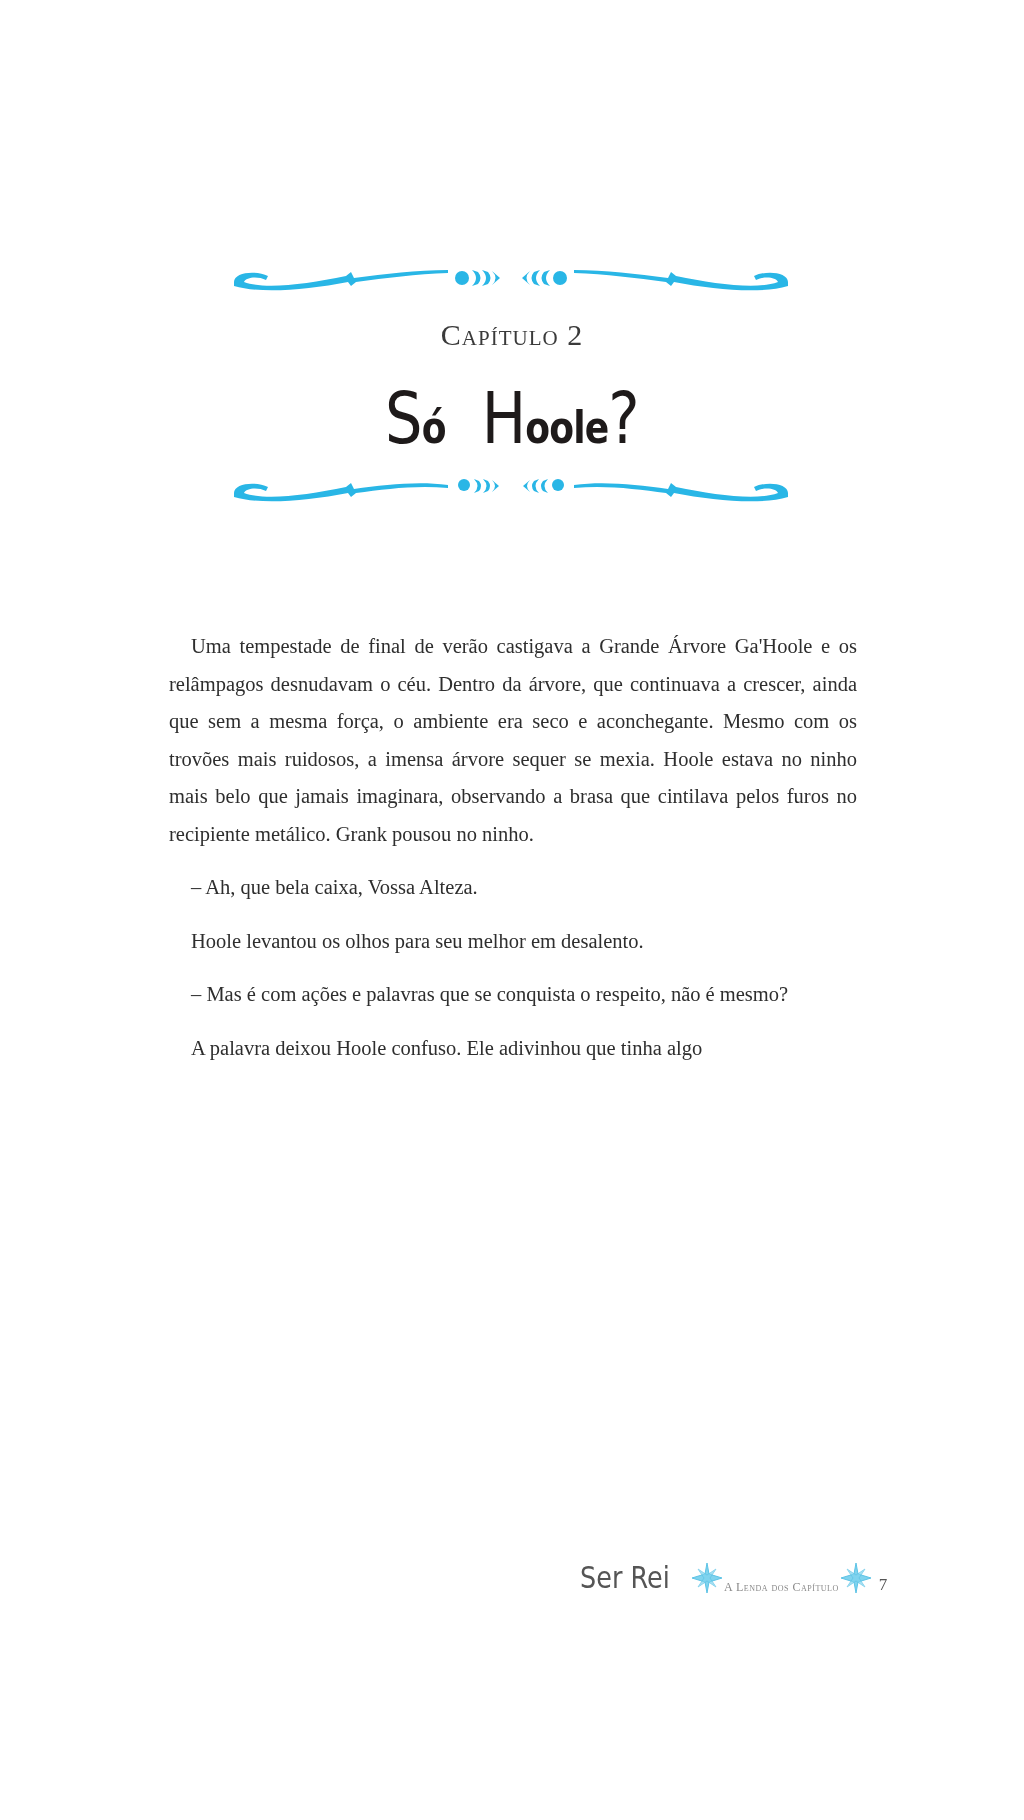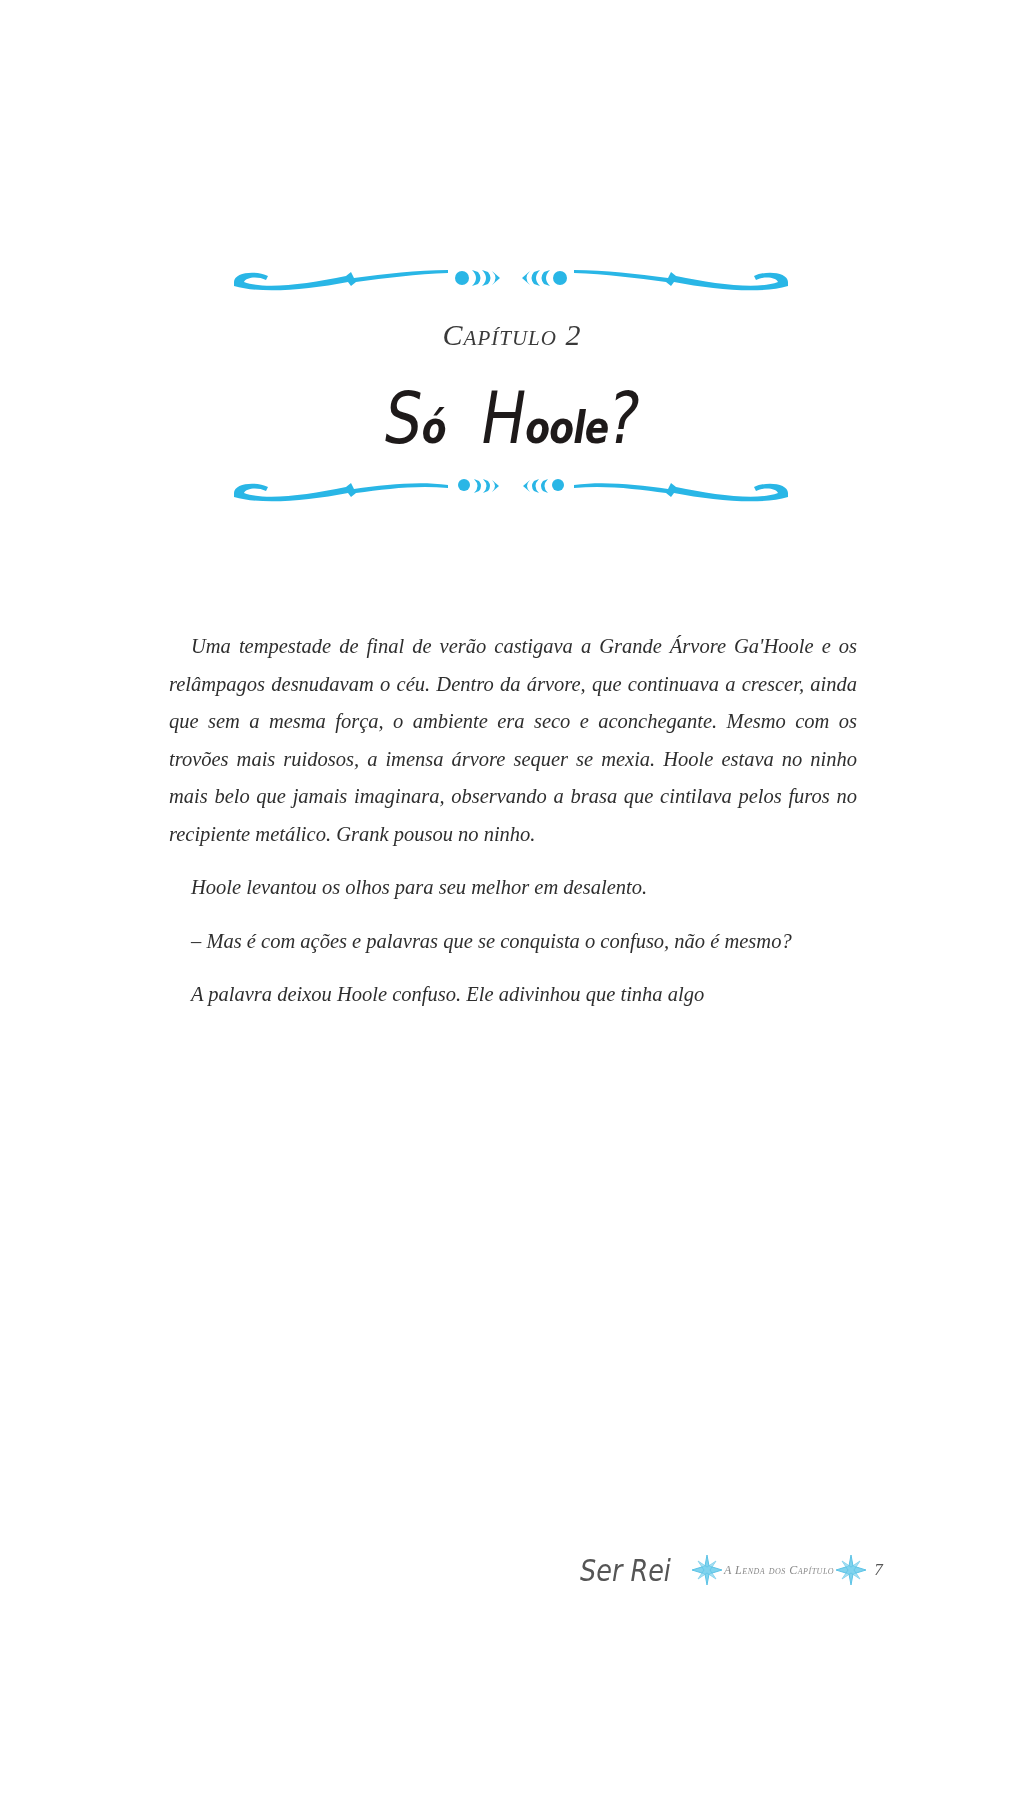--- a/index.html
+++ b/index.html
@@ -14,21 +14,20 @@
       overflow: hidden;
       font-family: "Liberation Serif", "DejaVu Serif", serif;
       color: #2a2a2a;
     }
     .page {
       position: absolute;
       left: 0; top: 0;
       width: 996px;
       height: 1820px;
       background: #ffffff;
-      font-style: italic;
     }
     .ornament {
       position: absolute;
       left: 226px;
       width: 570px;
       height: 40px;
     }
     .ornament svg { width: 100%; height: 100%; display: block; }
     .ornament-top { top: 258px; }
     .ornament-bottom { top: 465px; }
@@ -76,21 +75,21 @@
       margin: 16px;
       text-indent: 22px;
     }
 
     .footer {
       position: absolute;
       top: 1545px;
       left: 580px;
       height: 50px;
       display: flex;
-      align-items: center;
+      align-items: flex-end;
       color: #555;
     }
     .footer .book-title {
       font-family: "DejaVu Sans", "Liberation Sans", sans-serif;
       font-size: 30px;
       color: #555;
       transform: scaleX(0.85);
       transform-origin: left center;
       width: 110px;
       white-space: nowrap;
@@ -155,22 +154,23 @@
         <path d="M266 15 q 6 6 0 12 l 7 -6 z"></path>
         <path d="M322 14 q -7 7 0 14 l -5 -2 q -4 -5 0 -10 z"></path>
         <path d="M313 14 q -7 7 0 14 l -5 -2 q -4 -5 0 -10 z"></path>
         <path d="M304 15 q -6 6 0 12 l -7 -6 z"></path>
       </g>
     </svg>
   </div>
 
   <div class="body-text">
     <p>Uma tempestade de final de verão castigava a Grande Árvore Ga'Hoole e os relâmpagos desnudavam o céu. Dentro da árvore, que continuava a crescer, ainda que sem a mesma força, o ambiente era seco e aconchegante. Mesmo com os trovões mais ruidosos, a imensa árvore sequer se mexia. Hoole estava no ninho mais belo que jamais imaginara, observando a brasa que cintilava pelos furos no recipiente metálico. Grank pousou no ninho.</p>
+    <p>– Ah, que bela caixa, Vossa Alteza.</p>
     <p>Hoole levantou os olhos para seu melhor em desalento.</p>
-    <p>– Mas é com ações e palavras que se conquista o confuso, não é mesmo?</p>
+    <p>– Mas é com ações e palavras que se conquista o respeito, não é mesmo?</p>
     <p>A palavra deixou Hoole confuso. Ele adivinhou que tinha algo</p>
   </div>
 
   <div class="footer">
     <span class="book-title">Ser Rei</span>
     <span class="snow">
       <svg viewBox="0 0 34 34" xmlns="http://www.w3.org/2000/svg">
         <g fill="#7fd3ee" stroke="#5cc3e6" stroke-width="1">
           <path d="M17 2 L19 13 L32 17 L19 21 L17 32 L15 21 L2 17 L15 13 Z"></path>
           <path d="M8 8 L17 14 L26 8 L20 17 L26 26 L17 20 L8 26 L14 17 Z" opacity="0.7"></path>

